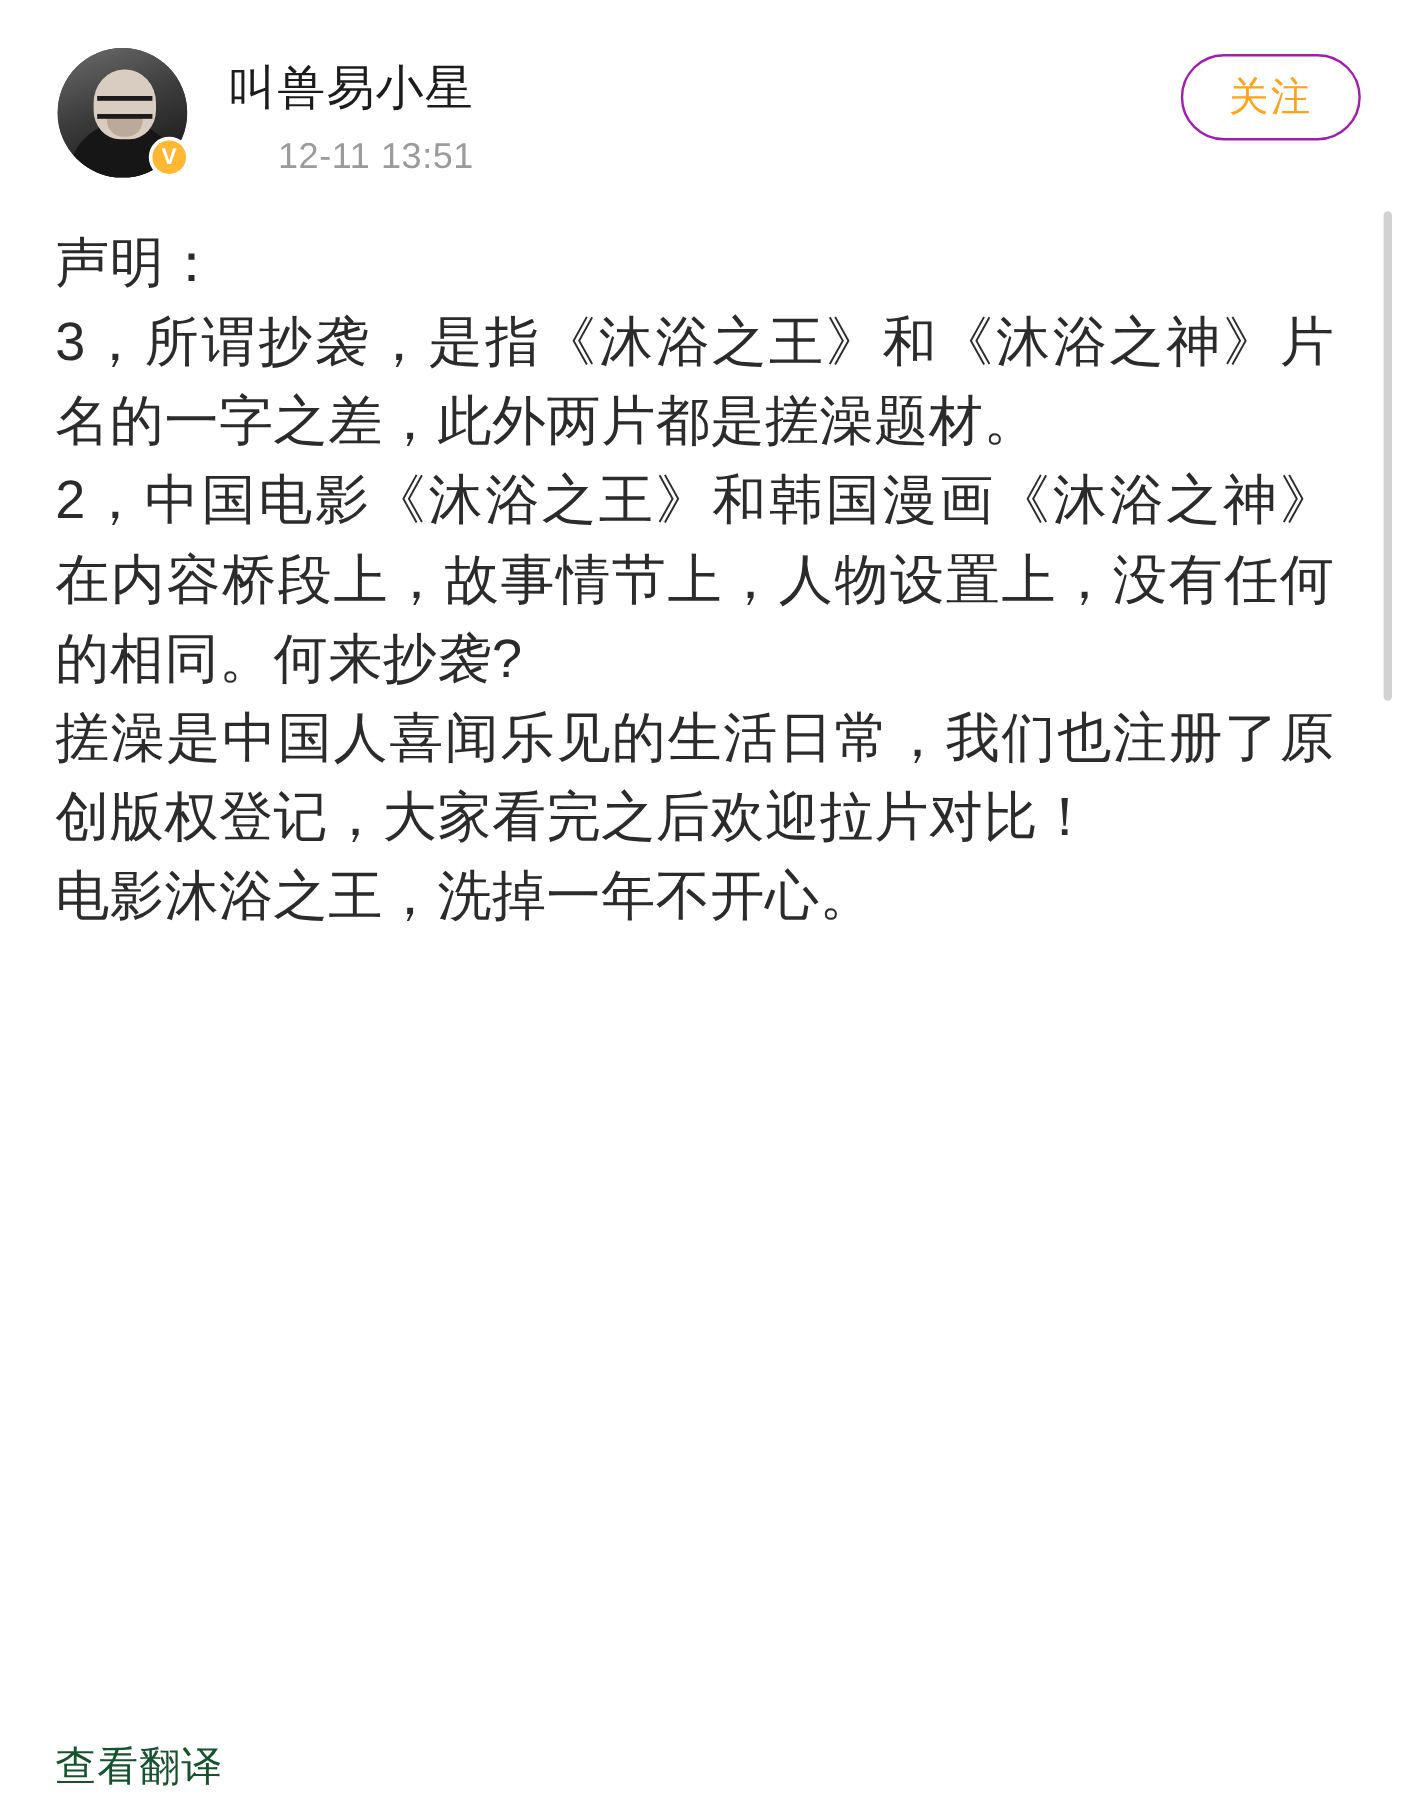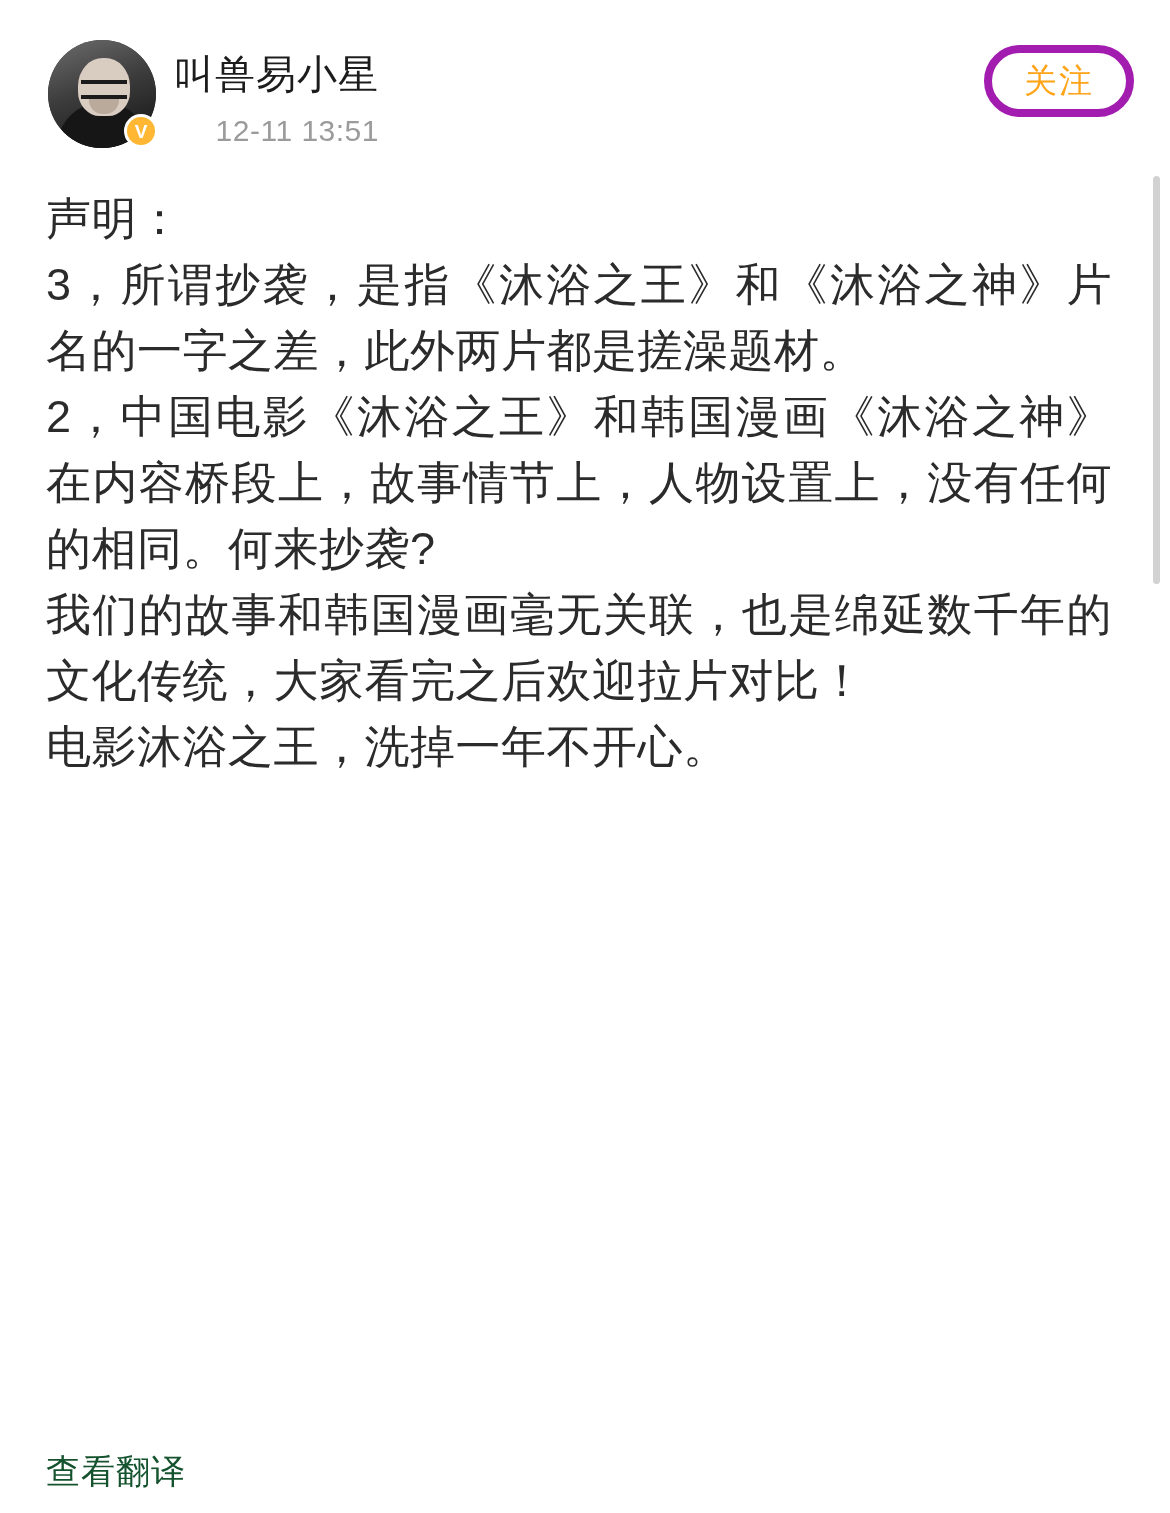--- a/index.html
+++ b/index.html
@@ -104,21 +104,21 @@
     display: flex;
     align-items: center;
     justify-content: center;
     color: #ffffff;
     font-size: 19px;
     font-weight: bold;
     line-height: 1;
   }
 
   .meta {
-    margin-left: 18px;
+    margin-left: 34px;
     padding-top: 10px;
   }
   .username {
     font-size: 40px;
     color: #1c1c1c;
     font-weight: 500;
     letter-spacing: 1px;
     line-height: 1.2;
   }
   .timestamp {
@@ -128,21 +128,21 @@
     letter-spacing: 0.5px;
     text-align: right;
   }
 
   .follow-btn {
     position: absolute;
     right: 36px;
     top: 45px;
     width: 150px;
     height: 72px;
-    border: 8px solid #a21caf;
+    border: 2px solid #a21caf;
     border-radius: 36px;
     background: #ffffff;
     color: #ffa318;
     font-size: 33px;
     display: flex;
     align-items: center;
     justify-content: center;
     box-sizing: border-box;
     cursor: pointer;
     letter-spacing: 2px;
@@ -213,21 +213,21 @@
       <div class="timestamp">12-11 13:51</div>
     </div>
 
     <div class="follow-btn">关注</div>
   </div>
 
   <div class="content">
     <p>声明：</p>
     <p>3，所谓抄袭，是指《沐浴之王》和《沐浴之神》片名的一字之差，此外两片都是搓澡题材。</p>
     <p>2，中国电影《沐浴之王》和韩国漫画《沐浴之神》在内容桥段上，故事情节上，人物设置上，没有任何的相同。何来抄袭?</p>
-    <p>我们的故事和韩国漫画毫无关联，也是绵延数千年的文化传统，大家看完之后欢迎拉片对比！</p>
+    <p>搓澡是中国人喜闻乐见的生活日常，我们也注册了原创版权登记，大家看完之后欢迎拉片对比！</p>
     <p>电影沐浴之王，洗掉一年不开心。</p>
   </div>
 
   <div class="translate-link">查看翻译</div>
 
   <div class="scrollbar-track"></div>
   <div class="scrollbar-thumb"></div>
 </div>
 
 </body></html>

